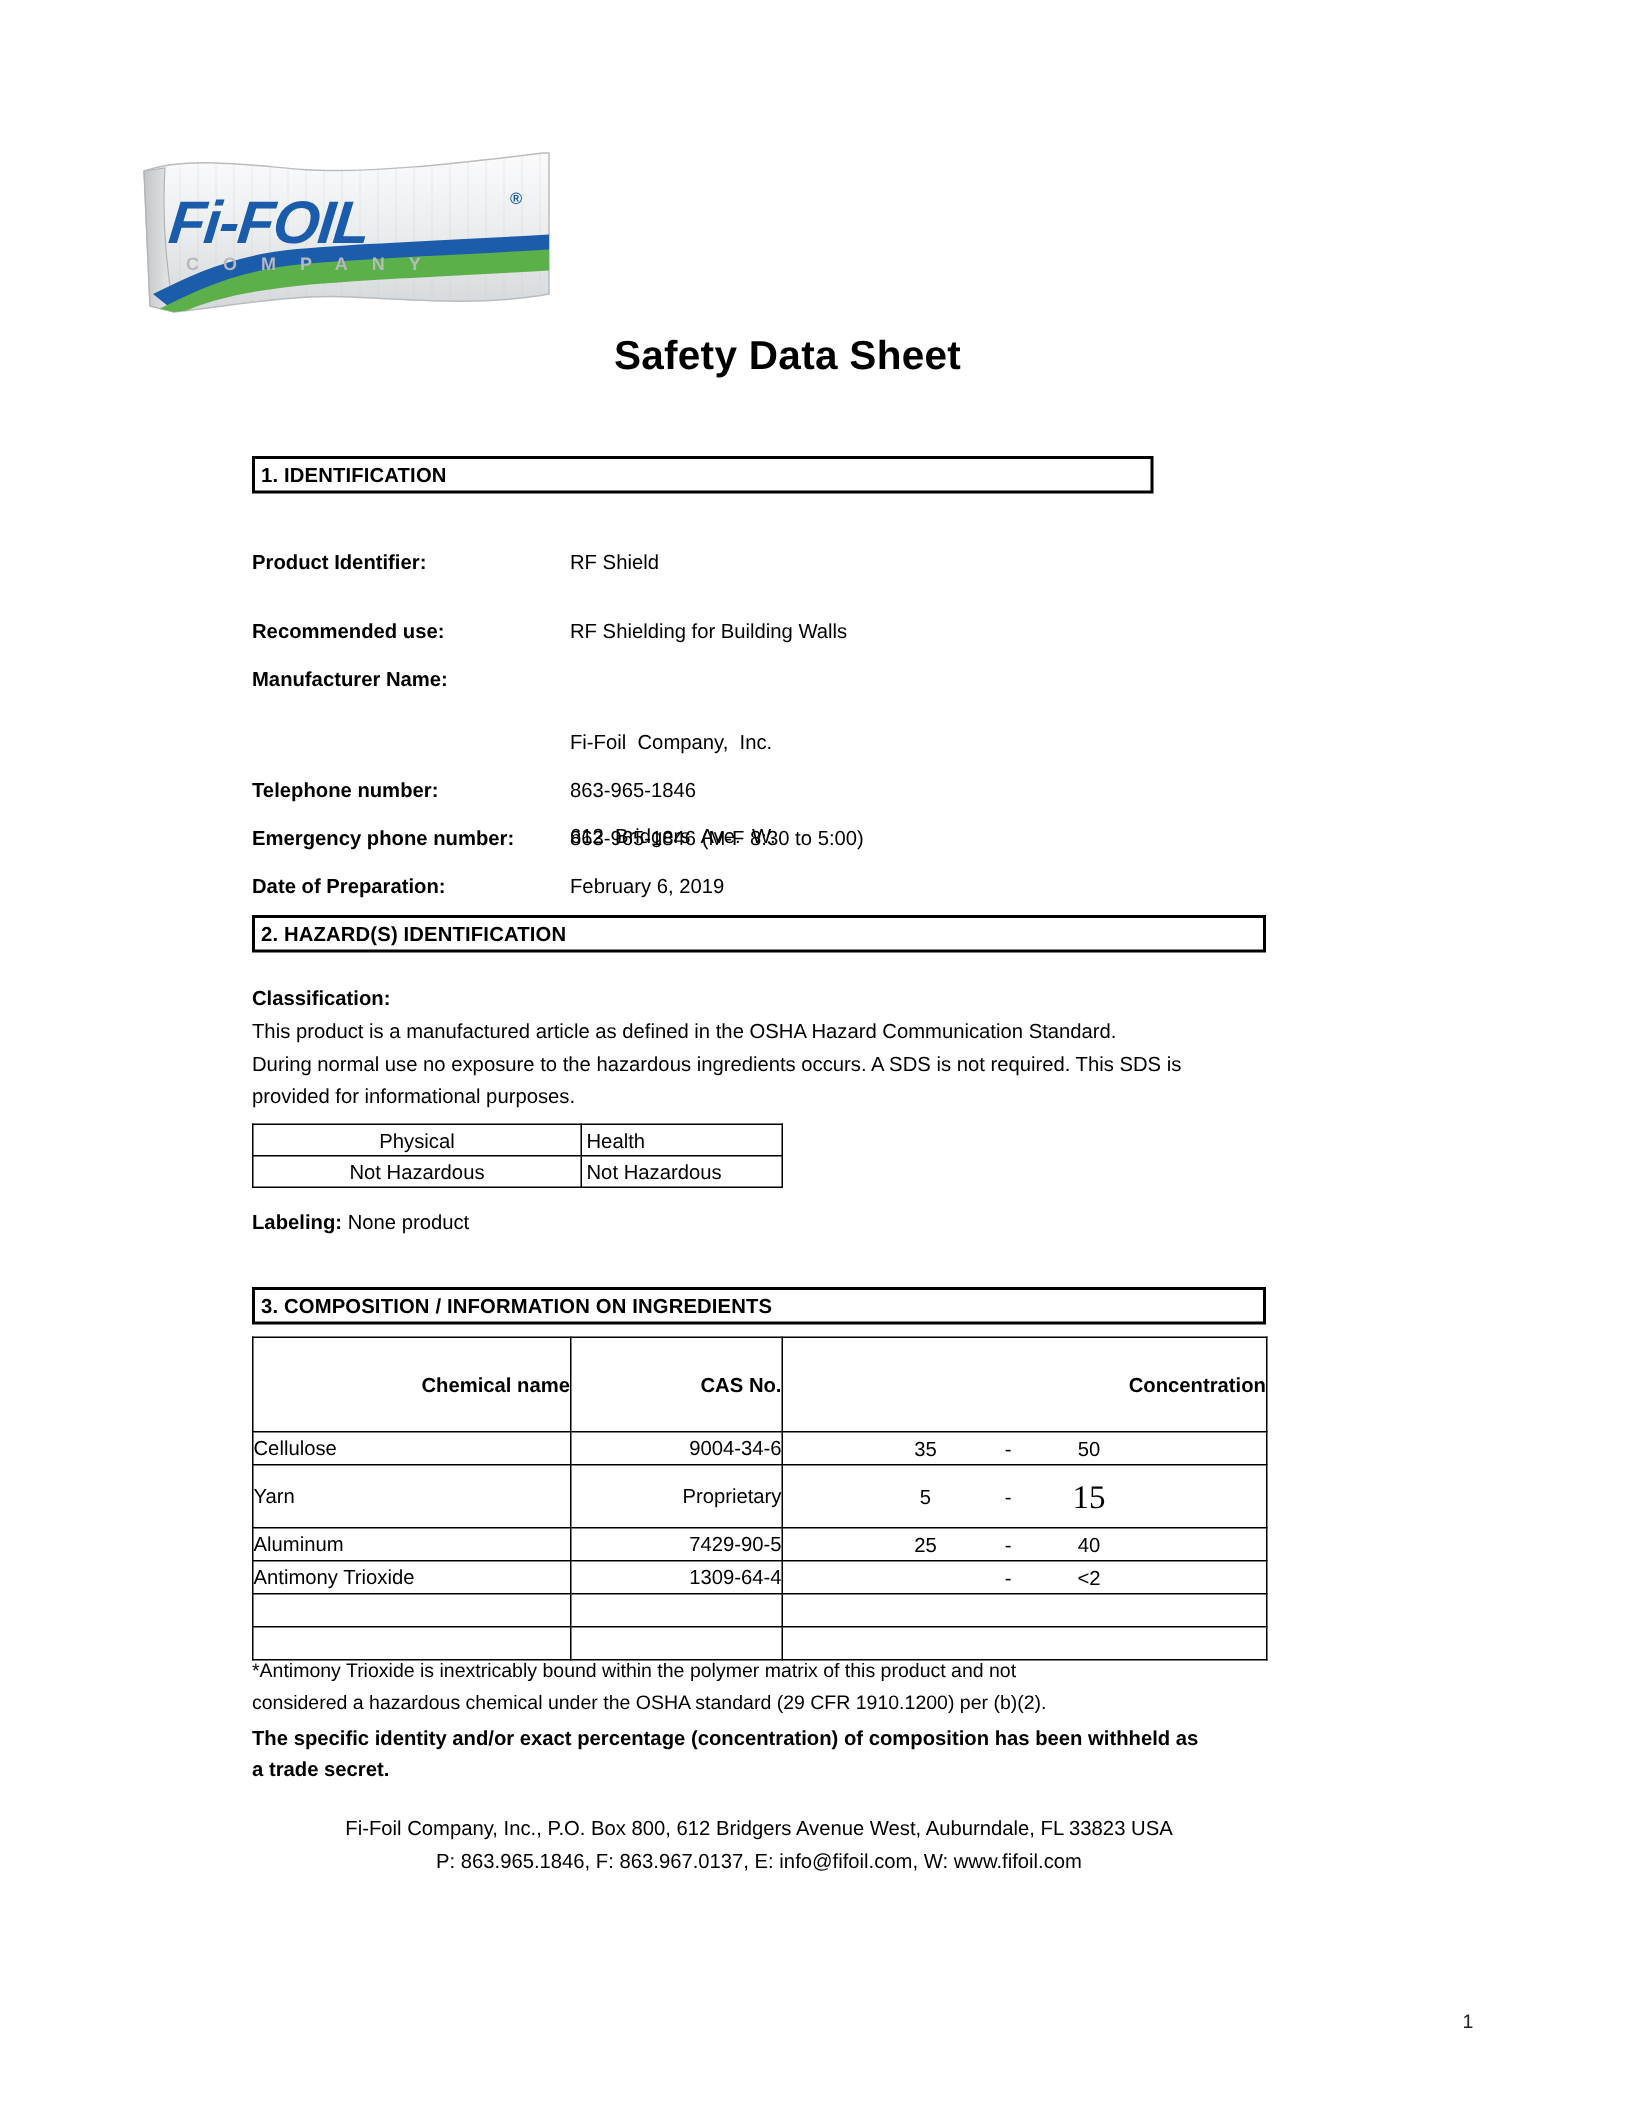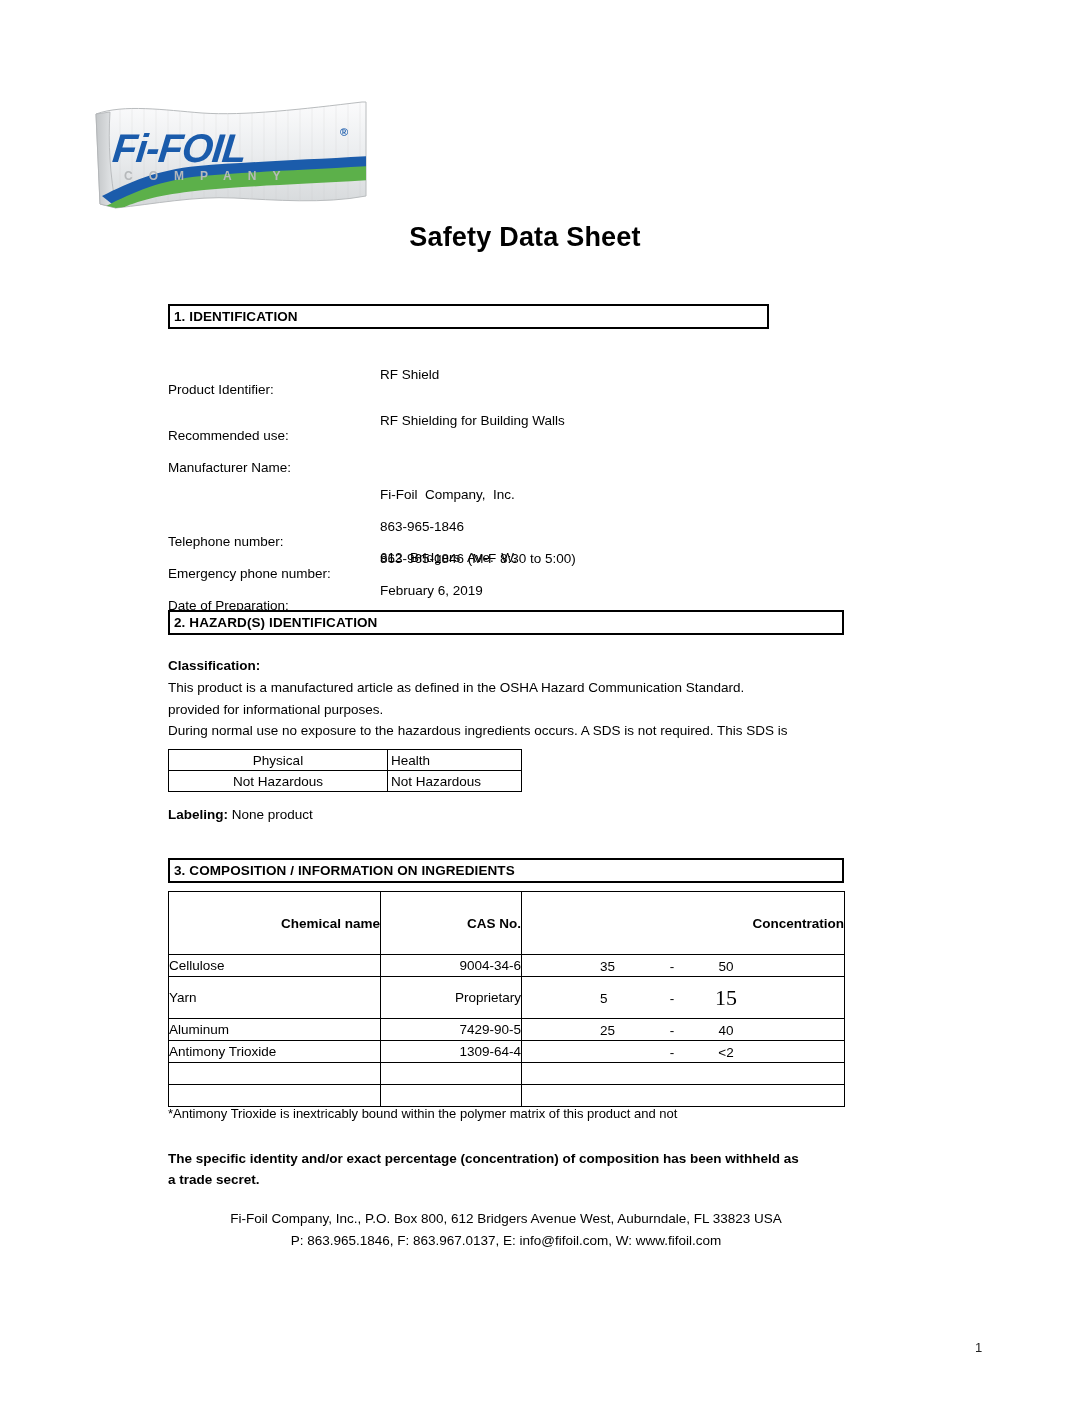--- a/index.html
+++ b/index.html
@@ -74,23 +74,22 @@
     position: absolute;
     left: 0;
     width: 676px;
     font-size: 13.5px;
     line-height: 21px;
   }
   .field-label {
     position: absolute;
     left: 0;
     top: 0;
-    font-weight: normal;
+    font-weight: bold;
     white-space: pre;
-    margin-top: 15px;
   }
   .field-value {
     position: absolute;
     left: 212px;
     top: 0;
     white-space: pre;
   }
   .field-value .ln { display: block; }
 
   
@@ -177,21 +176,21 @@
   .cell-name { text-align: left; padding-left: 3px; }
   .cell-cas  { text-align: right; }
   .cell-conc { position: relative; }
 
   .conc-grid {
     position: relative;
     width: 100%;
     height: 100%;
     display: block;
   }
-  .conc-min  { position: absolute; left: 78px;  top: 50%; transform: translateY(-50%); width: 34px; text-align: left; }
+  .conc-min  { position: absolute; left: 78px;  top: 50%; transform: translateY(-50%); width: 34px; text-align: center; }
   .conc-dash { position: absolute; left: 140px; top: 50%; transform: translateY(-50%); width: 20px; text-align: center; }
   .conc-max  { position: absolute; left: 182px; top: 50%; transform: translateY(-50%); width: 44px; text-align: center; }
 
   tr.row-yarn td { height: 41px; }
   tr.row-yarn .conc-max {
     font-family: "Liberation Serif", serif;
     font-size: 22px;
   }
   tr.row-empty td { height: 21px; }
 
@@ -342,22 +341,22 @@
       <span class="field-label">Date of Preparation:</span>
       <span class="field-value">February 6, 2019</span>
     </div>
 
     <div class="section-bar" id="sec2-bar">2.  HAZARD(S) IDENTIFICATION</div>
 
     <div class="classif-label">Classification:</div>
 
     <div class="classif-body">
       <span class="ln">This product is a manufactured article as defined in the OSHA Hazard Communication Standard.</span>
+      <span class="ln">During normal use no exposure to the hazardous ingredients occurs. A SDS is not required. This SDS is</span>
       <span class="ln">provided for informational purposes.</span>
-      <span class="ln">During normal use no exposure to the hazardous ingredients occurs. A SDS is not required. This SDS is</span>
     </div>
 
     <table class="hazard-table">
       <thead>
         <tr>
           <th class="hz-phys-head">Physical</th>
           <th class="hz-health-head">Health</th>
         </tr>
       </thead>
       <tbody>
@@ -438,20 +437,21 @@
         <tr class="row-empty">
           <td class="cell-name"></td>
           <td class="cell-cas"></td>
           <td class="cell-conc"></td>
         </tr>
       </tbody>
     </table>
 
     <div class="footnote">
       <span class="ln">*Antimony Trioxide is inextricably bound within the polymer matrix of this product and not</span>
+      <span class="ln">considered a hazardous chemical under the OSHA standard (29 CFR 1910.1200) per (b)(2).</span>
     </div>
 
     <div class="tradesecret">
       <span class="ln">The specific identity and/or exact percentage (concentration) of composition has been withheld as</span>
       <span class="ln">a trade secret.</span>
     </div>
 
     <div class="page-footer">
       <span class="ln">Fi-Foil Company, Inc., P.O. Box 800, 612 Bridgers Avenue West, Auburndale, FL 33823 USA</span>
       <span class="ln"><span>P: 863.965.1846, F: 863.967.0137, E: </span><span class="mail">info@fifoil.com</span><span>,  W: www.fifoil.com</span></span>

